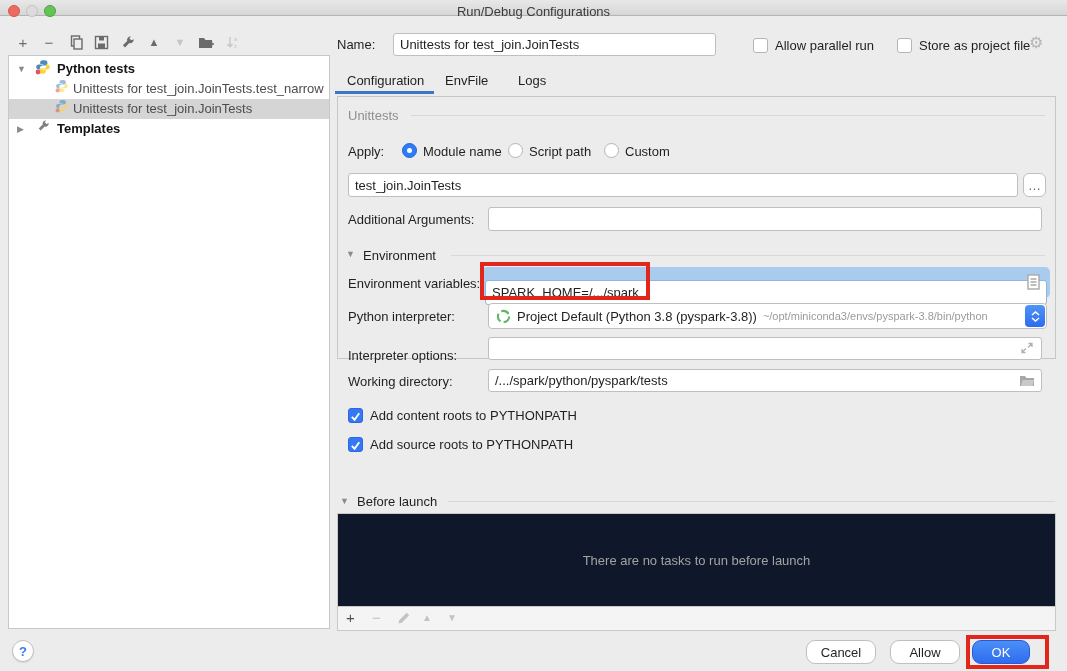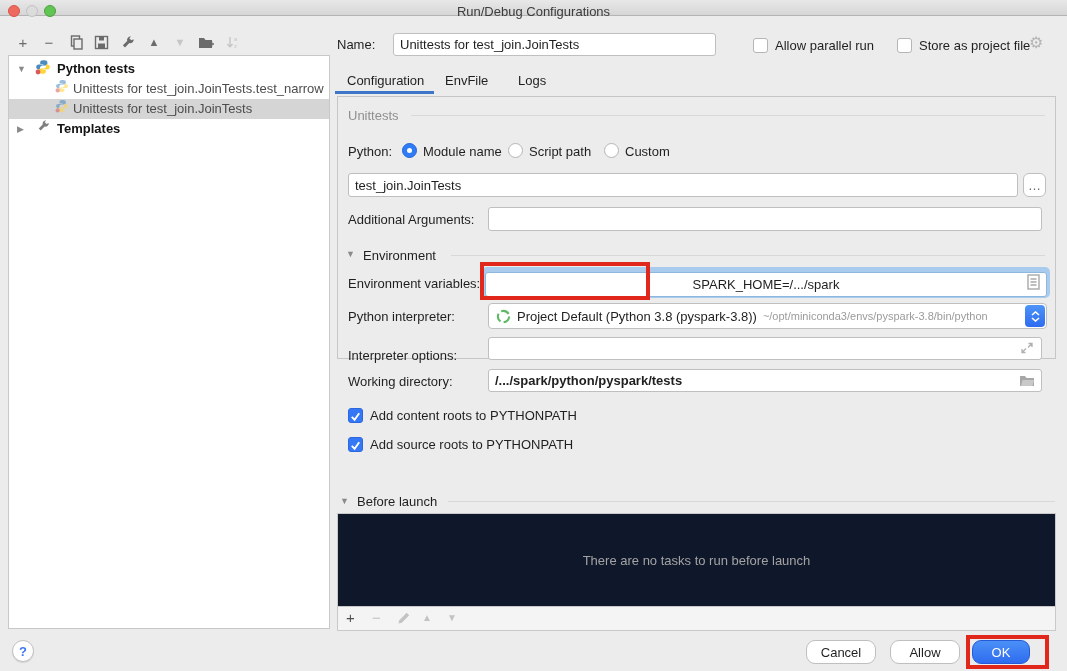--- a/index.html
+++ b/index.html
@@ -173,41 +173,41 @@
 <div class="abs tab" style="left:347px;top:73px">Configuration</div>
 <div class="abs tab" style="left:445px;top:73px">EnvFile</div>
 <div class="abs tab" style="left:518px;top:73px">Logs</div>
 <div class="abs tab-underline" style="left:335px;top:91px;width:99px"></div>
 
 <div class="abs panel" style="left:337px;top:96px;width:719px;height:263px">
 
   <div class="abs lbl grey" style="left:10px;top:11px">Unittests</div>
   <div class="abs hline" style="left:73px;right:10px;top:18px"></div>
 
-  <div class="abs lbl" style="left:10px;top:47px">Python:</div>
+  <div class="abs lbl" style="left:10px;top:47px">Apply:</div>
   <div class="abs radio on" style="left:64px;top:46px"></div>
   <div class="abs lbl" style="left:85px;top:47px">Module name</div>
   <div class="abs radio" style="left:170px;top:46px"></div>
   <div class="abs lbl" style="left:191px;top:47px">Script path</div>
   <div class="abs radio" style="left:266px;top:46px"></div>
   <div class="abs lbl" style="left:287px;top:47px">Custom</div>
 
   <input class="abs fld-input" style="left: 10px; top: 76px; width: 670px; height: 24px;" value="test_join.JoinTests">
   <div class="abs btn" style="left:685px;top:76px;width:23px;height:24px;border-radius:6px;color:#6b6b6b">…</div>
 
   <div class="abs lbl" style="left:10px;top:115px">Additional Arguments:</div>
   <input class="abs fld-input" style="left: 150px; top: 110px; width: 554px; height: 24px;" value="">
 
   <div class="abs disc" style="left:8px;top:152px">▼</div>
   <div class="abs lbl" style="left:25px;top:151px">Environment</div>
   <div class="abs hline" style="left:113px;right:10px;top:158px"></div>
 
   <div class="abs lbl" style="left:10px;top:179px">Environment variables:</div>
   <div class="abs" style="left:144px;top:170px;width:568px;height:31px;background:#a9ccee;border-radius:5px">
-    <input class="fld-input" style="position: absolute; left: 3px; top: 5px; width: 562px; height: 25px; border-color: rgb(143, 182, 221); text-align: center;" value="SPARK_HOME=/.../spark">
+    <input class="fld-input" style="position: absolute; left: 3px; top: 13px; width: 562px; height: 25px; border-color: rgb(143, 182, 221);" value="SPARK_HOME=/.../spark">
     <span style="position:absolute;right:10px;top:7px">
       <svg width="13" height="16" viewBox="0 0 13 16">
           <rect x="1" y="1" width="11" height="14" fill="#fff" stroke="#a9a9a9" stroke-width="1.4"></rect>
           <path d="M3.5 5h6M3.5 8h6M3.5 11h6" stroke="#a9a9a9" stroke-width="1.3"></path>
         </svg>
     </span>
   </div>
 
   <div class="abs lbl" style="left:10px;top:212px">Python interpreter:</div>
   <div class="abs combo" style="left:150px;top:206px;width:559px;height:26px">
@@ -230,21 +230,21 @@
 
   <div class="abs lbl" style="left:10px;top:251px">Interpreter options:</div>
   <input class="abs fld-input" style="left: 150px; top: 240px; width: 554px; height: 23px;" value="">
   <span class="abs" style="left:682px;top:244px">
     <svg width="14" height="14" viewBox="0 0 14 14">
         <path d="M8.5 2.5H12V6M12 2.5L8 6.5M5.5 11.5H2V8M2 11.5L6 7.5" stroke="#b0b0b0" stroke-width="1.3" fill="none"></path>
       </svg>
   </span>
 
   <div class="abs lbl" style="left:10px;top:277px">Working directory:</div>
-  <input class="abs fld-input" style="left: 150px; top: 272px; width: 554px; height: 23px; font-weight: bold;" value="/.../spark/python/pyspark/tests">
+  <input class="abs fld-input" style="left: 150px; top: 272px; width: 554px; height: 23px;" value="/.../spark/python/pyspark/tests">
   <span class="abs" style="left:681px;top:276px">
     <svg width="16" height="14" viewBox="0 0 16 14">
         <path d="M1 3h5l1.5 2H15v8H1z" fill="#a7a7a7"></path>
         <path d="M3.5 7H15l-1.5 6H2z" fill="#c9c9c9"></path>
       </svg>
   </span>
 
   <div class="abs cb on" style="left:10px;top:311px">
     <svg width="13" height="13" viewBox="0 0 14 14">
         <path d="M3 7.5l3 3 5-7" stroke="#fff" stroke-width="2" fill="none"></path>

